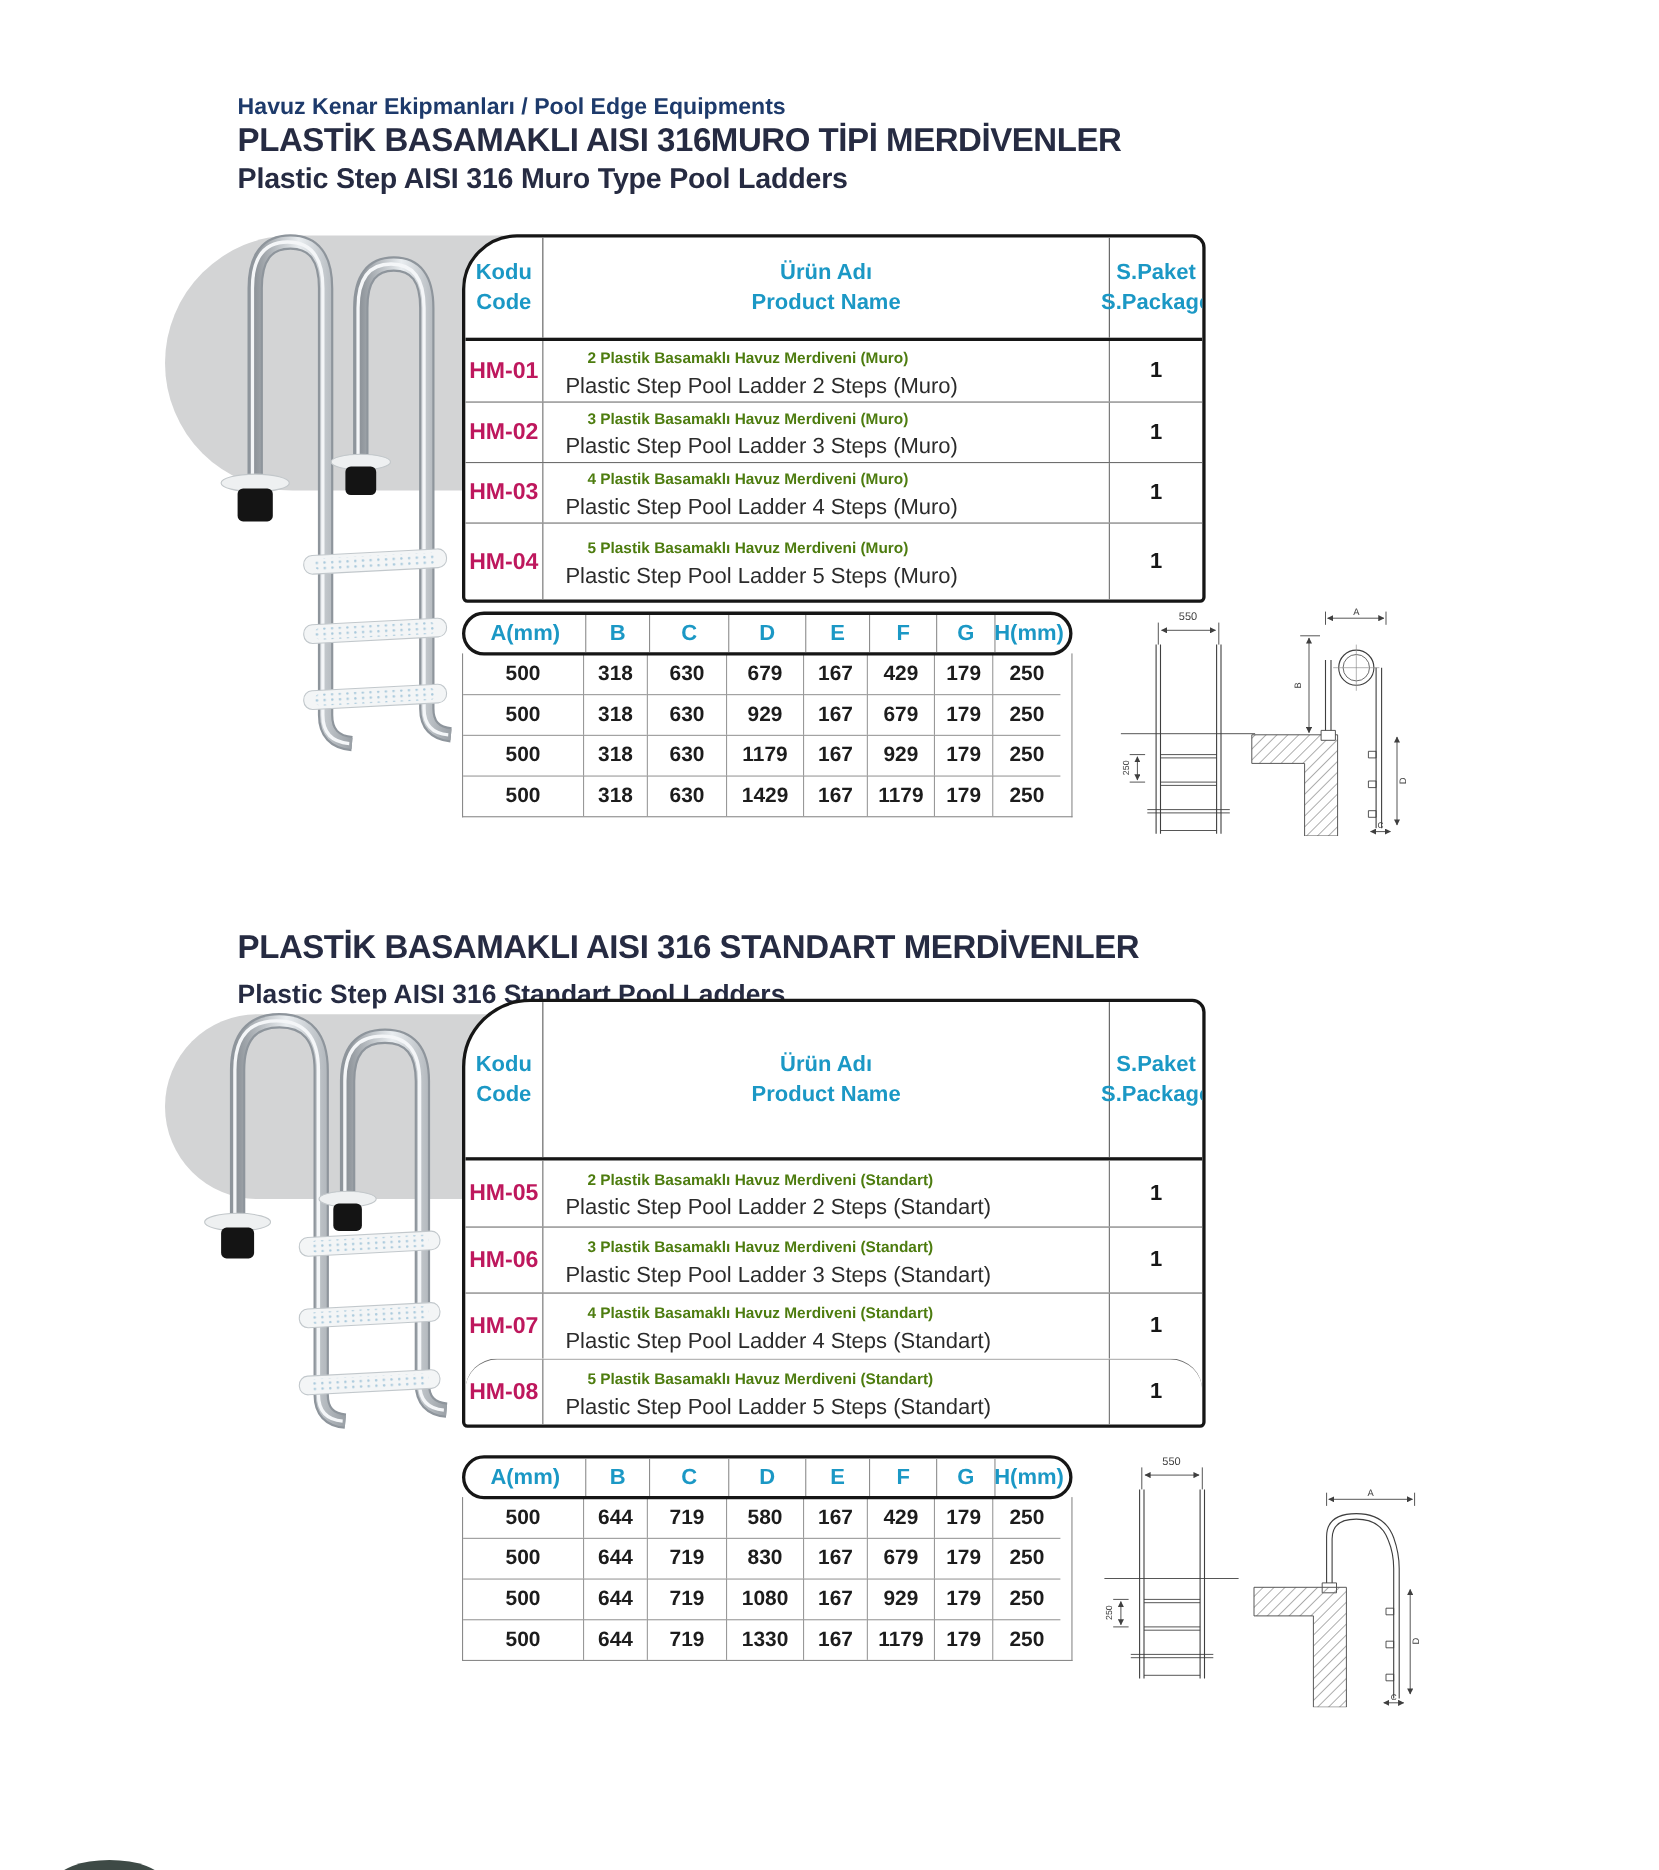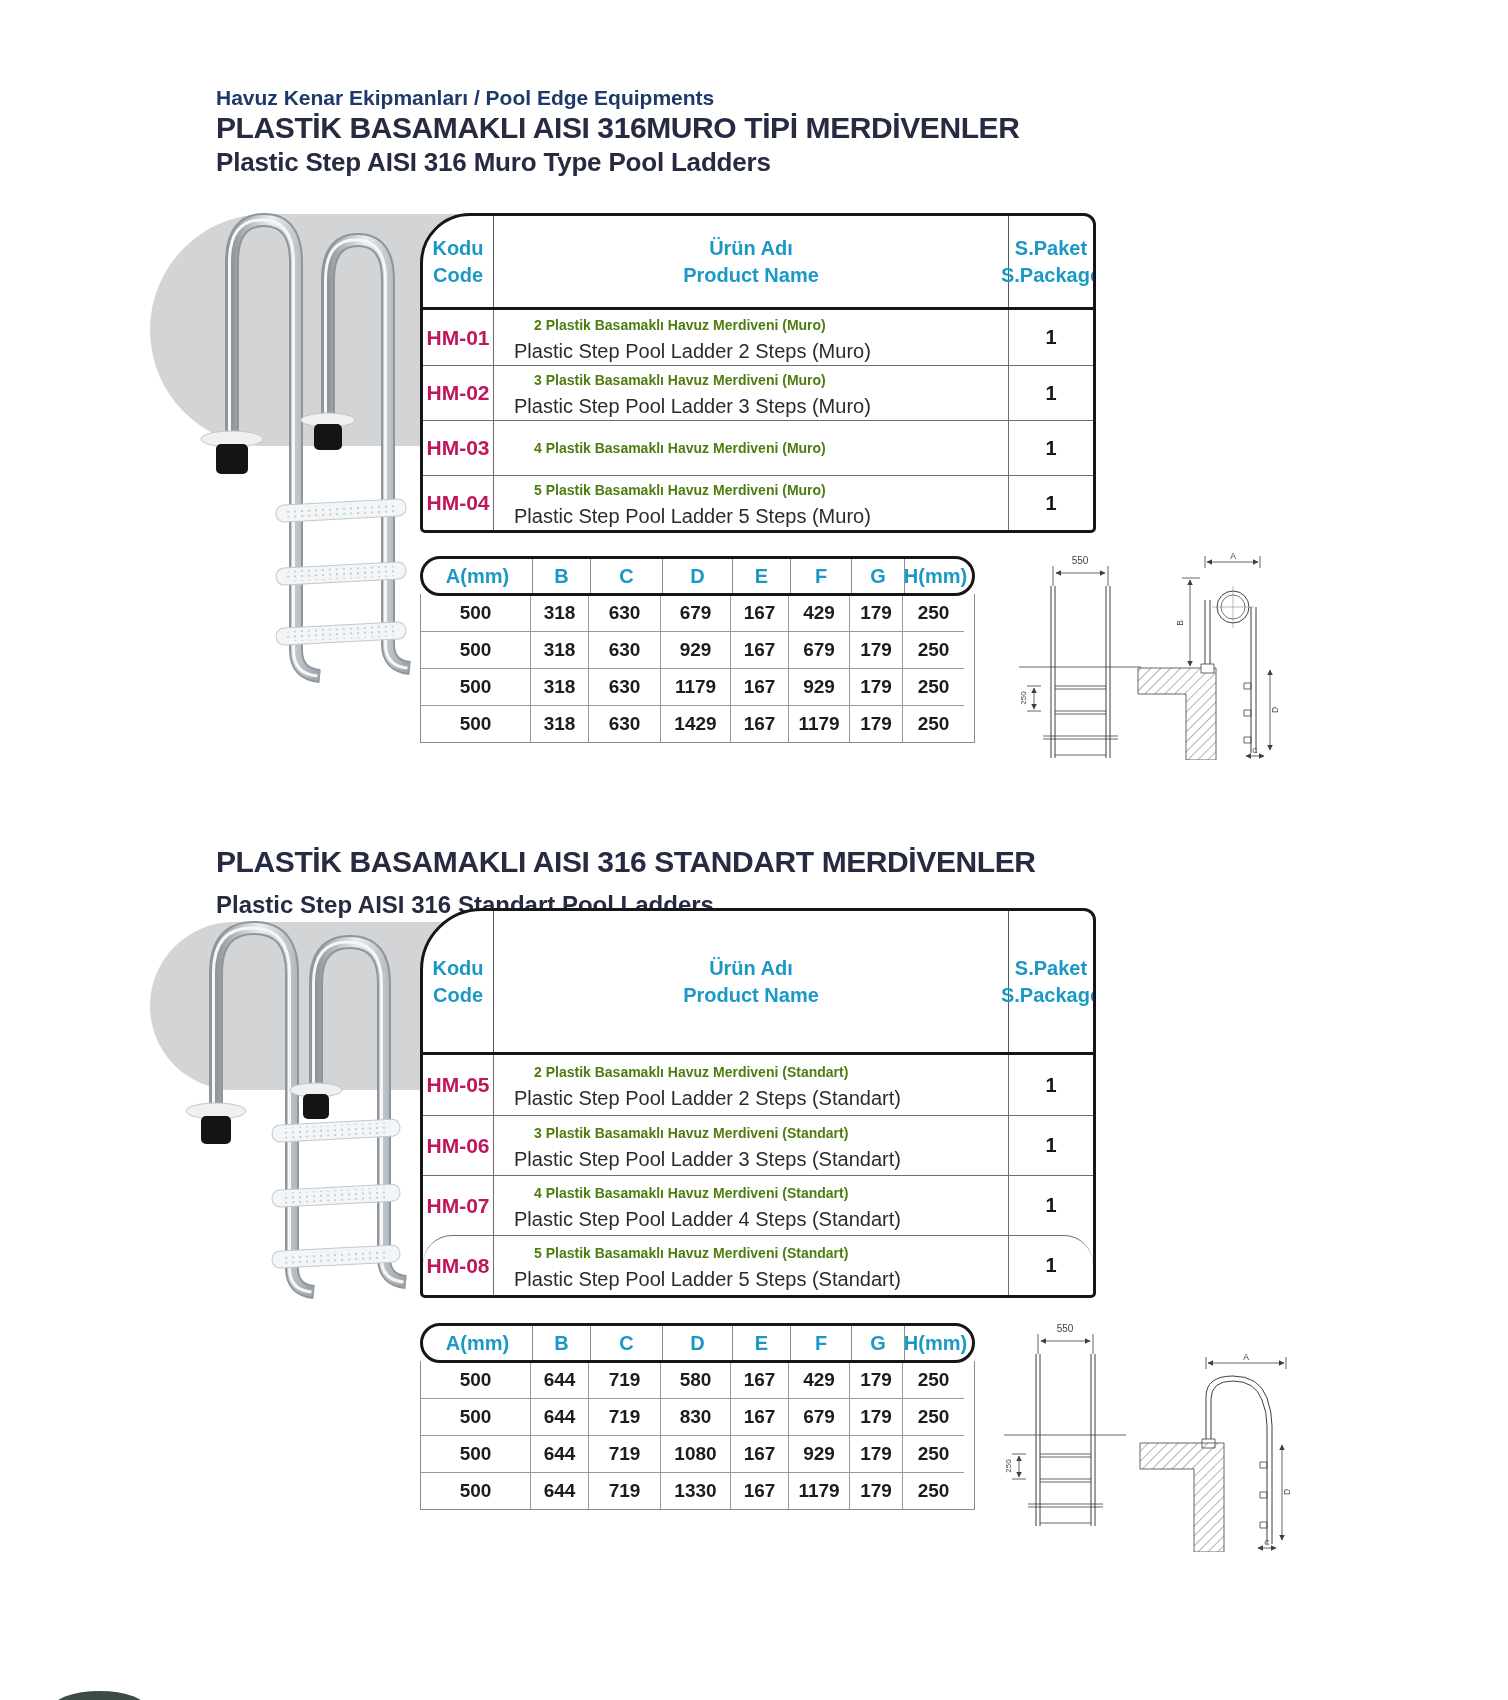--- a/index.html
+++ b/index.html
@@ -142,24 +142,25 @@
       <div class="pc-name">
         <div class="tr">3 Plastik Basamaklı Havuz Merdiveni (Muro)</div>
         <div class="en">Plastic Step Pool Ladder 3 Steps (Muro)</div>
       </div>
       <div class="pc-pkg">1</div>
     </div>
     <div class="prow" style="height:55px;">
       <div class="pc-code">HM-03</div>
       <div class="pc-name">
         <div class="tr">4 Plastik Basamaklı Havuz Merdiveni (Muro)</div>
-      </div>
-      <div class="pc-pkg">1</div>
-    </div>
-    <div class="prow" style="height:55px;">
+        <div class="en">Plastic Step Pool Ladder 4 Steps (Muro)</div>
+      </div>
+      <div class="pc-pkg">1</div>
+    </div>
+    <div class="prow" style="height:70px;">
       <div class="pc-code">HM-04</div>
       <div class="pc-name">
         <div class="tr">5 Plastik Basamaklı Havuz Merdiveni (Muro)</div>
         <div class="en">Plastic Step Pool Ladder 5 Steps (Muro)</div>
       </div>
       <div class="pc-pkg">1</div>
     </div>
   </div>
 
   <div class="abs dcap" style="left:420px; top:556px; width:555px; height:40px;">

